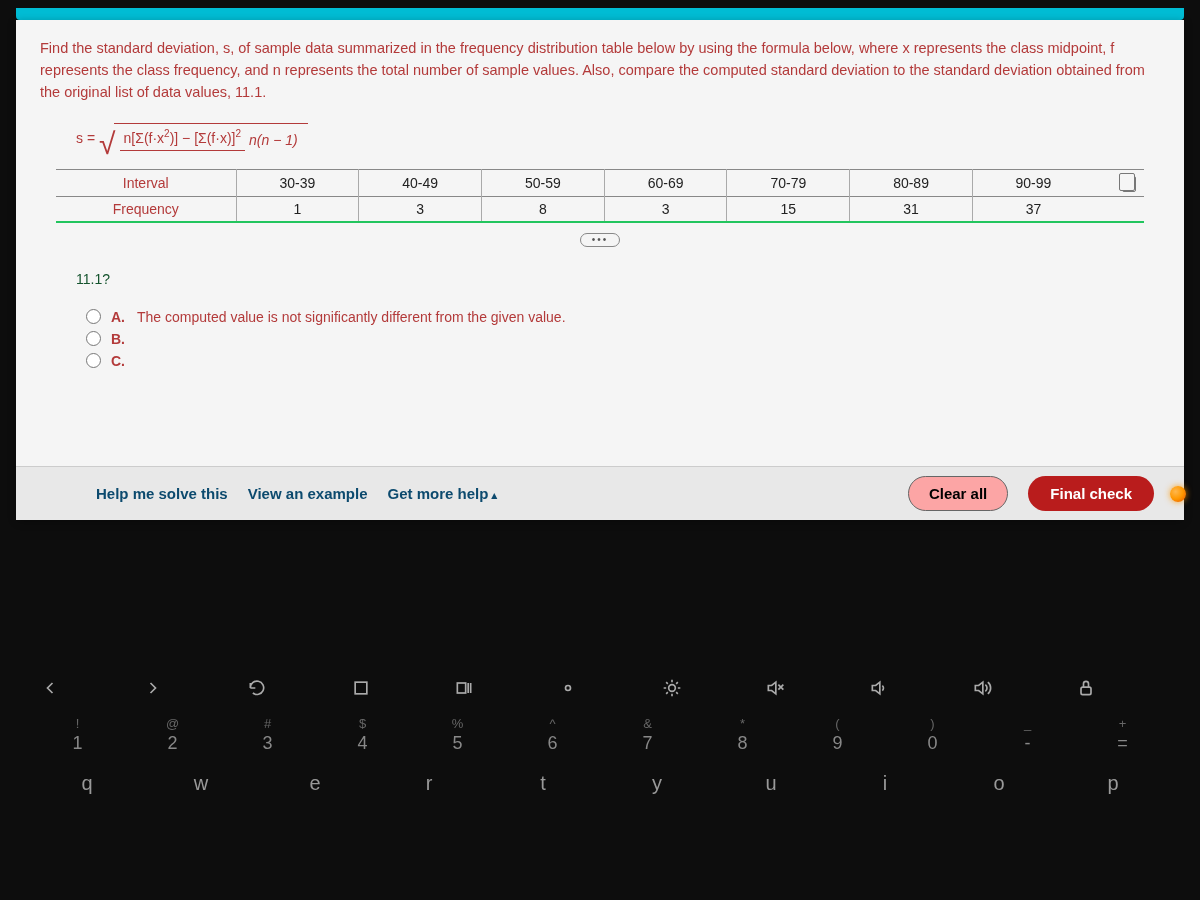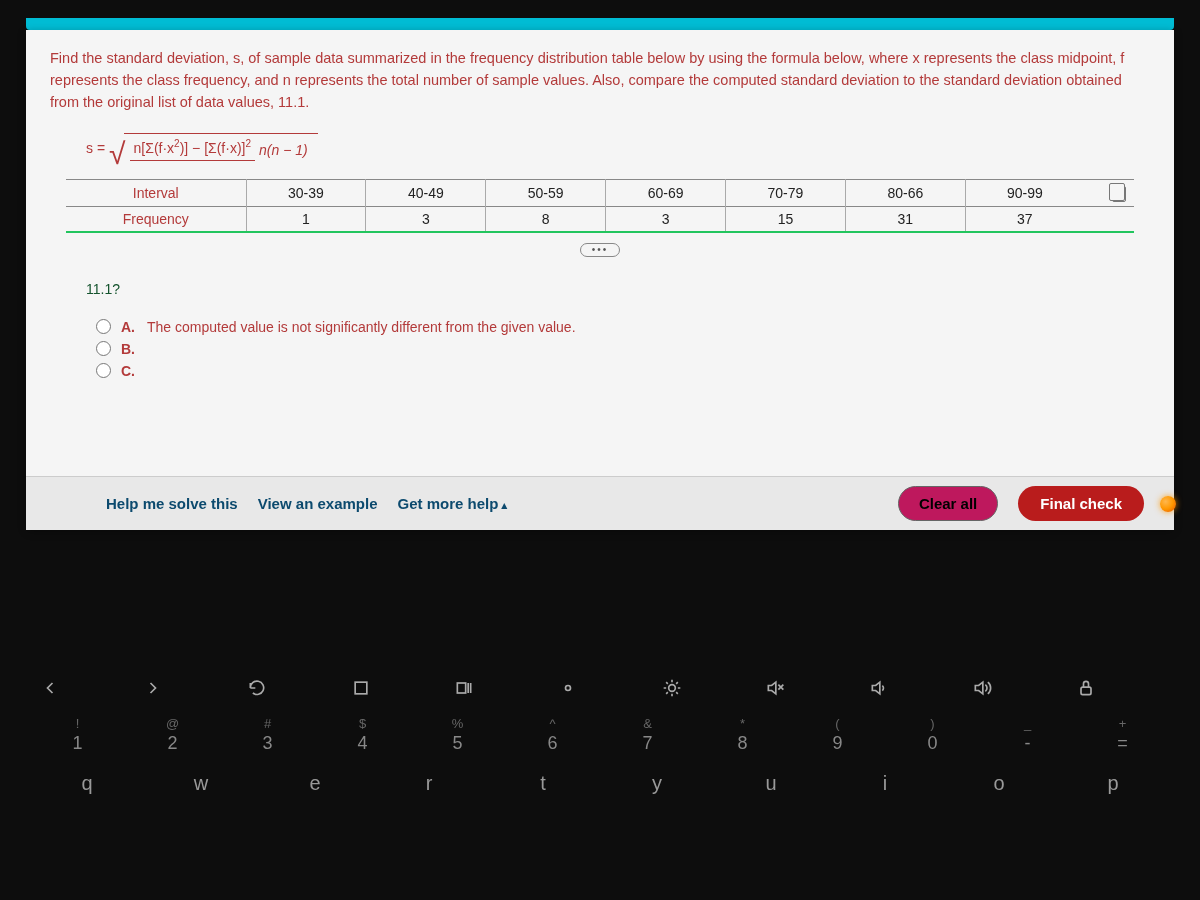--- a/index.html
+++ b/index.html
@@ -6,21 +6,21 @@
   body {
     font-family: Arial, Helvetica, sans-serif;
     background: #1a1a1a;
     width: 1200px;
     height: 900px;
     overflow: hidden;
     position: relative;
   }
   .monitor-frame {
     background: #0d0d0d;
-    padding: 18px;
+    padding: 8px;
     height: 900px;
     position: relative;
   }
   .top-bar {
     height: 12px;
     background: #00bcd4;
     border-radius: 0 0 4px 4px;
     margin: 0 8px;
   }
   .content-panel {
@@ -170,21 +170,21 @@
     font-size: 11px;
   }
   .spacer { flex: 1; }
   .pill-btn {
     border: 1.5px solid #666;
     border-radius: 22px;
     padding: 8px 20px;
     font-size: 15px;
     font-weight: bold;
     cursor: pointer;
-    background: #be185d;
+    background: #fca5a5;
   }
   .final-btn {
     background: #b91c1c;
     color: #fff;
     border: none;
     border-radius: 22px;
     padding: 9px 22px;
     font-size: 15px;
     font-weight: bold;
     cursor: pointer;
@@ -243,21 +243,21 @@
 
     <table class="data-table">
       <thead>
         <tr>
           <th>Interval</th>
           <th>30-39</th>
           <th>40-49</th>
           <th>50-59</th>
           <th>60-69</th>
           <th>70-79</th>
-          <th>80-66</th>
+          <th>80-89</th>
           <th>90-99</th>
           <th style="border:none;width:40px;"><span class="copy-icon"></span></th>
         </tr>
       </thead>
       <tbody>
         <tr>
           <td>Frequency</td>
           <td>1</td>
           <td>3</td>
           <td>8</td>

